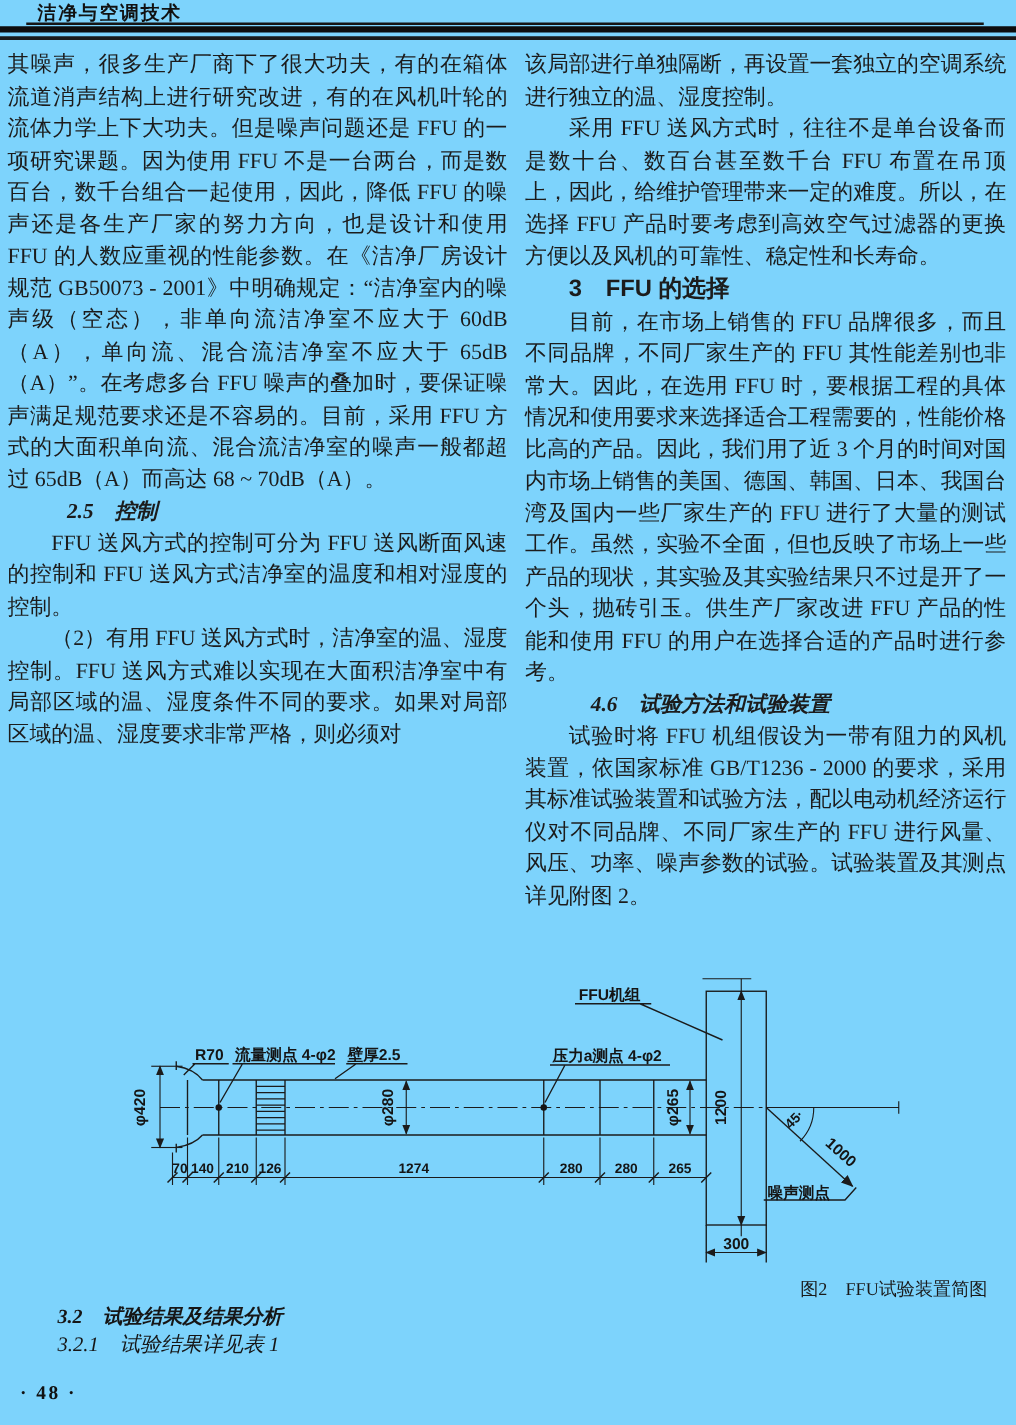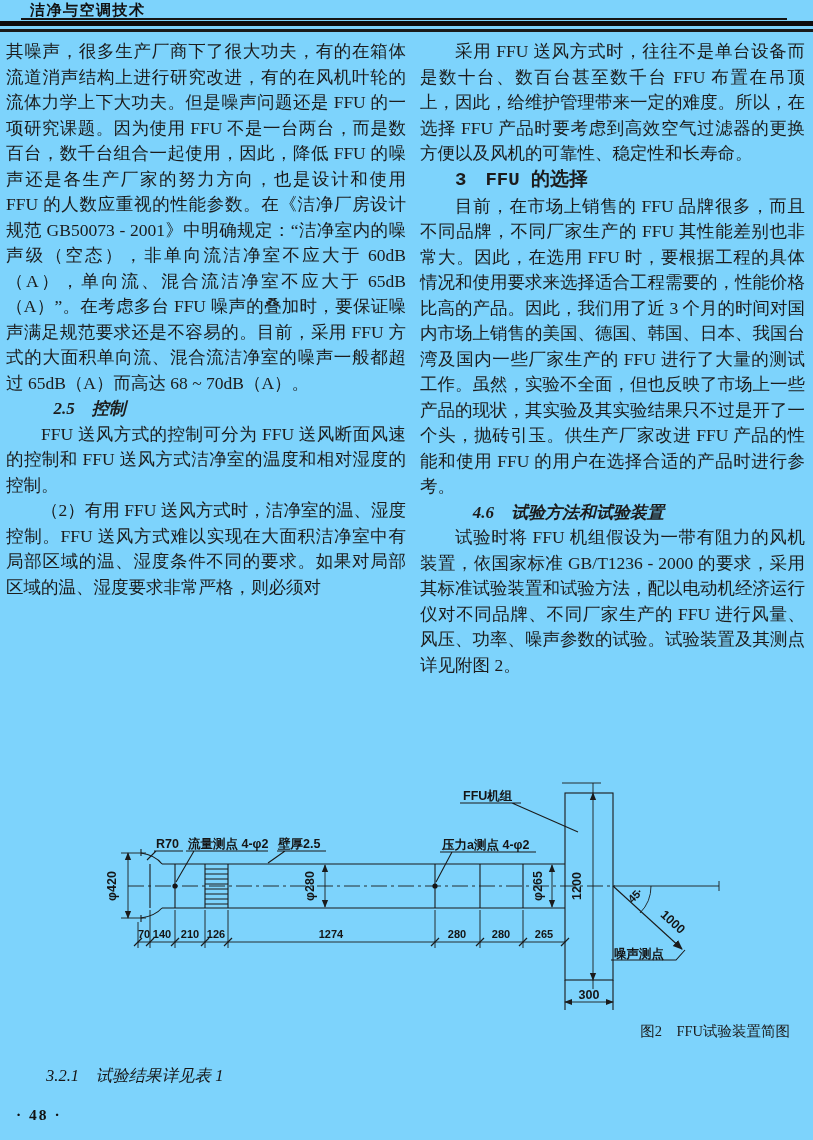--- a/index.html
+++ b/index.html
@@ -24,21 +24,21 @@
   .col-right { left:420px; width:385px; }
   .col p { margin:0; }
   .p-ind { text-indent:2em; }
   .h-sub {
     margin:0; font-size:17px; font-weight:bold; font-style:italic;
     line-height:25.5px; text-indent:2.8em;
   }
   .col-right .h-sub { text-indent:3.1em; }
   .h-sec {
     margin:10px 0; font-size:19px; font-weight:bold; line-height:27px;
-    text-indent:35px; font-family:Liberation Mono, monospace;
+    text-indent:35px; font-family:Liberation Sans, sans-serif;
   }
 
   .figure-svg { position:absolute; left:0; top:770px; }
   .fig-caption {
     position:absolute; left:0; top:1022px; width:790px; text-align:right;
     font-size:14.5px; font-weight:normal; color:#1a1a1a;
   }
   .h-32 {
     position:absolute; left:46px; top:1043px; font-size:16px; font-weight:bold;
     font-style:italic; color:#161616;
@@ -62,20 +62,21 @@
   <div class="rule-mid"></div>
 
   <div class="col col-left">
     <p>其噪声，很多生产厂商下了很大功夫，有的在箱体流道消声结构上进行研究改进，有的在风机叶轮的流体力学上下大功夫。但是噪声问题还是 FFU 的一项研究课题。因为使用 FFU 不是一台两台，而是数百台，数千台组合一起使用，因此，降低 FFU 的噪声还是各生产厂家的努力方向，也是设计和使用 FFU 的人数应重视的性能参数。在《洁净厂房设计规范 GB50073 - 2001》中明确规定：“洁净室内的噪声级（空态），非单向流洁净室不应大于 60dB（A），单向流、混合流洁净室不应大于 65dB（A）”。在考虑多台 FFU 噪声的叠加时，要保证噪声满足规范要求还是不容易的。目前，采用 FFU 方式的大面积单向流、混合流洁净室的噪声一般都超过 65dB（A）而高达 68 ~ 70dB（A）。</p>
     <p class="h-sub">2.5　控制</p>
     <p class="p-ind">FFU 送风方式的控制可分为 FFU 送风断面风速的控制和 FFU 送风方式洁净室的温度和相对湿度的控制。</p>
     <p class="p-ind">（2）有用 FFU 送风方式时，洁净室的温、湿度控制。FFU 送风方式难以实现在大面积洁净室中有局部区域的温、湿度条件不同的要求。如果对局部区域的温、湿度要求非常严格，则必须对</p>
   </div>
 
   <div class="col col-right">
+    <p>该局部进行单独隔断，再设置一套独立的空调系统进行独立的温、湿度控制。</p>
     <p class="p-ind">采用 FFU 送风方式时，往往不是单台设备而是数十台、数百台甚至数千台 FFU 布置在吊顶上，因此，给维护管理带来一定的难度。所以，在选择 FFU 产品时要考虑到高效空气过滤器的更换方便以及风机的可靠性、稳定性和长寿命。</p>
     <p class="h-sec">3　FFU 的选择</p>
     <p class="p-ind">目前，在市场上销售的 FFU 品牌很多，而且不同品牌，不同厂家生产的 FFU 其性能差别也非常大。因此，在选用 FFU 时，要根据工程的具体情况和使用要求来选择适合工程需要的，性能价格比高的产品。因此，我们用了近 3 个月的时间对国内市场上销售的美国、德国、韩国、日本、我国台湾及国内一些厂家生产的 FFU 进行了大量的测试工作。虽然，实验不全面，但也反映了市场上一些产品的现状，其实验及其实验结果只不过是开了一个头，抛砖引玉。供生产厂家改进 FFU 产品的性能和使用 FFU 的用户在选择合适的产品时进行参考。</p>
     <p class="h-sub">4.6　试验方法和试验装置</p>
     <p class="p-ind">试验时将 FFU 机组假设为一带有阻力的风机装置，依国家标准 GB/T1236 - 2000 的要求，采用其标准试验装置和试验方法，配以电动机经济运行仪对不同品牌、不同厂家生产的 FFU 进行风量、风压、功率、噪声参数的试验。试验装置及其测点详见附图 2。</p>
   </div>
 
   <svg class="figure-svg" width="813" height="250" viewBox="0 0 813 250">
     <defs>
       <marker id="ar" viewBox="0 0 10 10" refX="9" refY="5" markerWidth="9" markerHeight="9" orient="auto-start-reverse">
@@ -174,16 +175,17 @@
         <text x="216" y="168">126</text>
         <text x="331" y="168">1274</text>
         <text x="457" y="168">280</text>
         <text x="501" y="168">280</text>
         <text x="544" y="168">265</text>
       </g>
     </g>
   </svg>
 
   <div class="fig-caption">图2　FFU试验装置简图</div>
+  <div class="h-32">3.2　试验结果及结果分析</div>
   <div class="h-321">3.2.1　试验结果详见表 1</div>
   <div class="page-num">· 48 ·</div>
 
 </div>
 
 </body></html>

